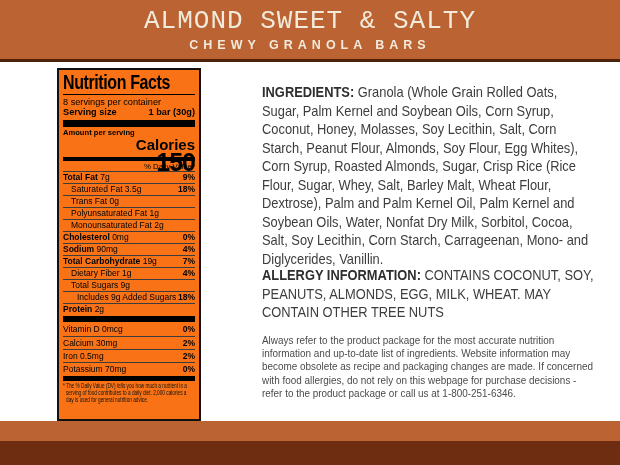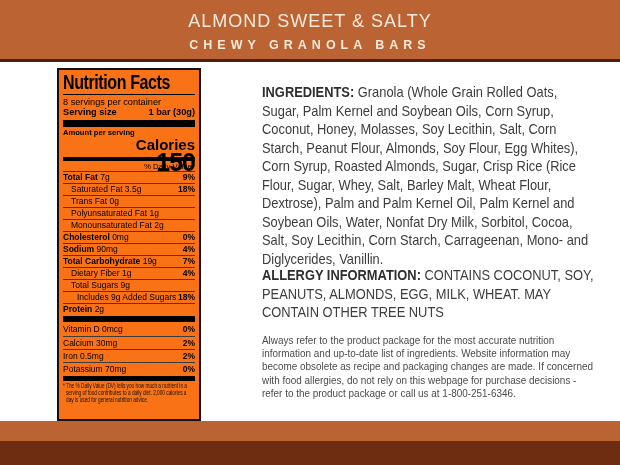--- a/index.html
+++ b/index.html
@@ -2,21 +2,21 @@
 <html><head>
 <meta charset="utf-8">
 <style>
   html,body{margin:0;padding:0;background:#fff;}
   .page{position:relative;width:620px;height:465px;background:#ffffff;overflow:hidden;
         font-family:"Liberation Sans",sans-serif;}
 
   
   .header{position:absolute;top:0;left:0;right:0;height:59px;background:#bb6333;
           border-bottom:3px solid #4e2108;text-align:center;color:#f2ebdc;}
-  .title{font-family:Liberation Sans, sans-serif;font-size:18px;line-height:32px;
+  .title{font-family:Liberation Mono, monospace;font-size:26px;line-height:32px;
          letter-spacing:1px;margin-top:5px;white-space:nowrap;}
   .subtitle{font-size:12.5px;font-weight:bold;letter-spacing:5px;line-height:16px;white-space:nowrap;}
 
   
   .nfp{position:absolute;left:57px;top:68px;width:144px;height:353px;box-sizing:border-box;
        background:#f97316;border:2px solid #111;padding:2px 4px;overflow:hidden;color:#000;}
   .nf-title{display:inline-block;font-size:20.5px;font-weight:bold;letter-spacing:-0.5px;
             line-height:20px;white-space:nowrap;transform:scaleX(0.78);transform-origin:left center;}
   .nf-rule{border-top:1px solid #000;margin:1px 0 2px;}
   .nf-servings{font-size:9.2px;line-height:10px;}

